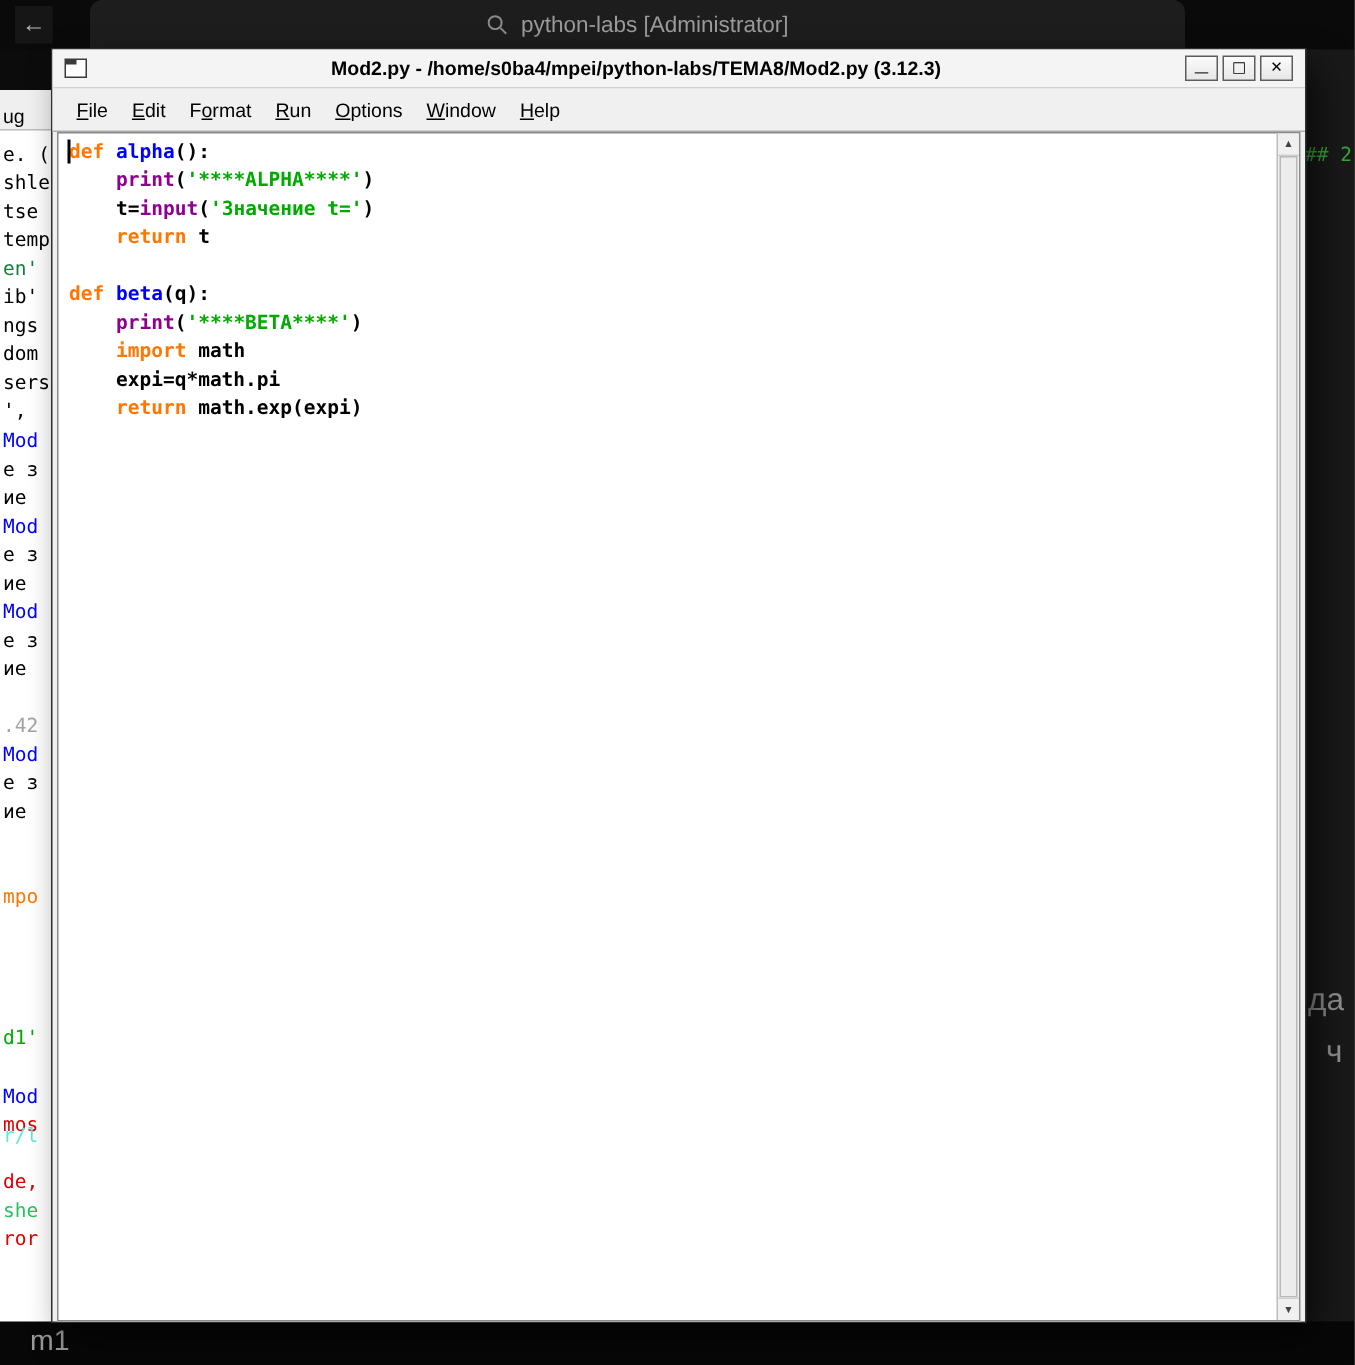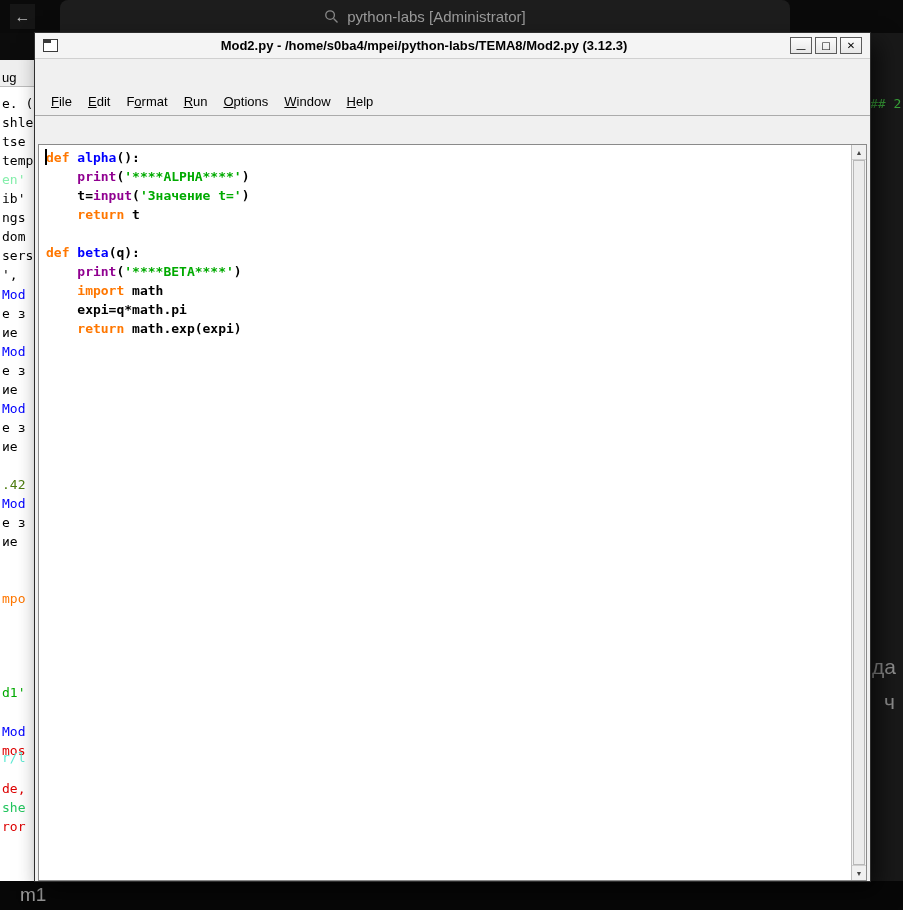--- a/index.html
+++ b/index.html
@@ -23,21 +23,21 @@
   .strip-menu { position:absolute; left:0; top:60px; width:35px; height:27px; background:#efefef;
                 border-bottom:1px solid #bdbdbd; }
   #strip-frags { position:absolute; left:0; top:0; width:35px; height:910px; overflow:hidden; }
   #strip-frags .frag { position:absolute; left:2px; font-family:"DejaVu Sans Mono", monospace;
                        font-size:13px; white-space:pre; }
   #strip-frags .frag.menu { font-family:"Liberation Sans", sans-serif; }
 
   
   .idle-window { position:absolute; left:35px; top:33px; width:835px; height:848px; background:#f0f0f0;
                  box-shadow:0 0 0 1px #2e2e2e, 8px 10px 22px rgba(0,0,0,0.65);
-                 display:flex; flex-direction:column;gap:28px; }
+                 display:flex; flex-direction:column; }
   .titlebar { height:26px; background:#f4f4f4; border-bottom:1px solid #d0d0d0;
               display:flex; align-items:center; flex:none; }
   .win-icon { width:15px; height:13px; margin-left:8px; border:1px solid #3a3a3a; background:#ffffff;
               position:relative; flex:none; }
   .win-icon::before { content:""; position:absolute; left:0; top:0; width:7px; height:3px; background:#3a3a3a; }
   .titlebar .title { flex:1; text-align:center; font-size:13px; font-weight:bold; color:#000;
                      white-space:nowrap; overflow:hidden; }
   .win-controls { display:flex; gap:3px; margin-right:8px; flex:none; }
   .win-btn { width:22px; height:17px; border:1px solid #5c5c5c; background:linear-gradient(#fbfbfb,#e7e7e7);
              display:flex; align-items:center; justify-content:center; font-size:10px; color:#000;
@@ -97,36 +97,36 @@
     </div>
 
   <div class="left-strip"></div>
   <div class="strip-menu"></div>
   <div id="strip-frags">
       <span class="frag menu" style="top: 70px; color: rgb(0, 0, 0);">ug</span>
       <span class="frag" style="top: 96px; color: rgb(0, 0, 0);">e. (</span>
       <span class="frag" style="top: 115px; color: rgb(0, 0, 0);">shle</span>
       <span class="frag" style="top: 134px; color: rgb(0, 0, 0);">tse</span>
       <span class="frag" style="top: 153px; color: rgb(0, 0, 0);">temp</span>
-      <span class="frag" style="top: 172px; color: #86efac;">en'</span>
+      <span class="frag" style="top: 172px; color: #15803d;">en'</span>
       <span class="frag" style="top: 191px; color: rgb(0, 0, 0);">ib'</span>
       <span class="frag" style="top: 210px; color: rgb(0, 0, 0);">ngs</span>
       <span class="frag" style="top: 229px; color: rgb(0, 0, 0);">dom</span>
       <span class="frag" style="top: 248px; color: rgb(0, 0, 0);">sers</span>
       <span class="frag" style="top: 267px; color: rgb(0, 0, 0);">',</span>
       <span class="frag" style="top: 287px; color: rgb(0, 0, 255);">Mod</span>
       <span class="frag" style="top: 306px; color: rgb(0, 0, 0);">е з</span>
       <span class="frag" style="top: 325px; color: rgb(0, 0, 0);">ие</span>
       <span class="frag" style="top: 344px; color: rgb(0, 0, 255);">Mod</span>
       <span class="frag" style="top: 363px; color: rgb(0, 0, 0);">е з</span>
       <span class="frag" style="top: 382px; color: rgb(0, 0, 0);">ие</span>
       <span class="frag" style="top: 401px; color: rgb(0, 0, 255);">Mod</span>
       <span class="frag" style="top: 420px; color: rgb(0, 0, 0);">е з</span>
       <span class="frag" style="top: 439px; color: rgb(0, 0, 0);">ие</span>
-      <span class="frag" style="top: 477px; color: #4d7c0f;">.42</span>
+      <span class="frag" style="top: 477px; color: #a3a3a3;">.42</span>
       <span class="frag" style="top: 496px; color: rgb(0, 0, 255);">Mod</span>
       <span class="frag" style="top: 515px; color: rgb(0, 0, 0);">е з</span>
       <span class="frag" style="top: 534px; color: rgb(0, 0, 0);">ие</span>
       <span class="frag" style="top: 591px; color: rgb(255, 119, 0);">mpo</span>
       <span class="frag" style="top: 685px; color: rgb(0, 170, 0);">d1'</span>
       <span class="frag" style="top: 724px; color: rgb(0, 0, 255);">Mod</span>
       <span class="frag" style="top: 743px; color: rgb(221, 0, 0);">mos</span>
       <span class="frag" style="top: 750px; color: #5eead4;">r/l</span>
       <span class="frag" style="top: 781px; color: rgb(221, 0, 0);">de,</span>
       <span class="frag" style="top: 800px; color: #22c55e;">she</span>

